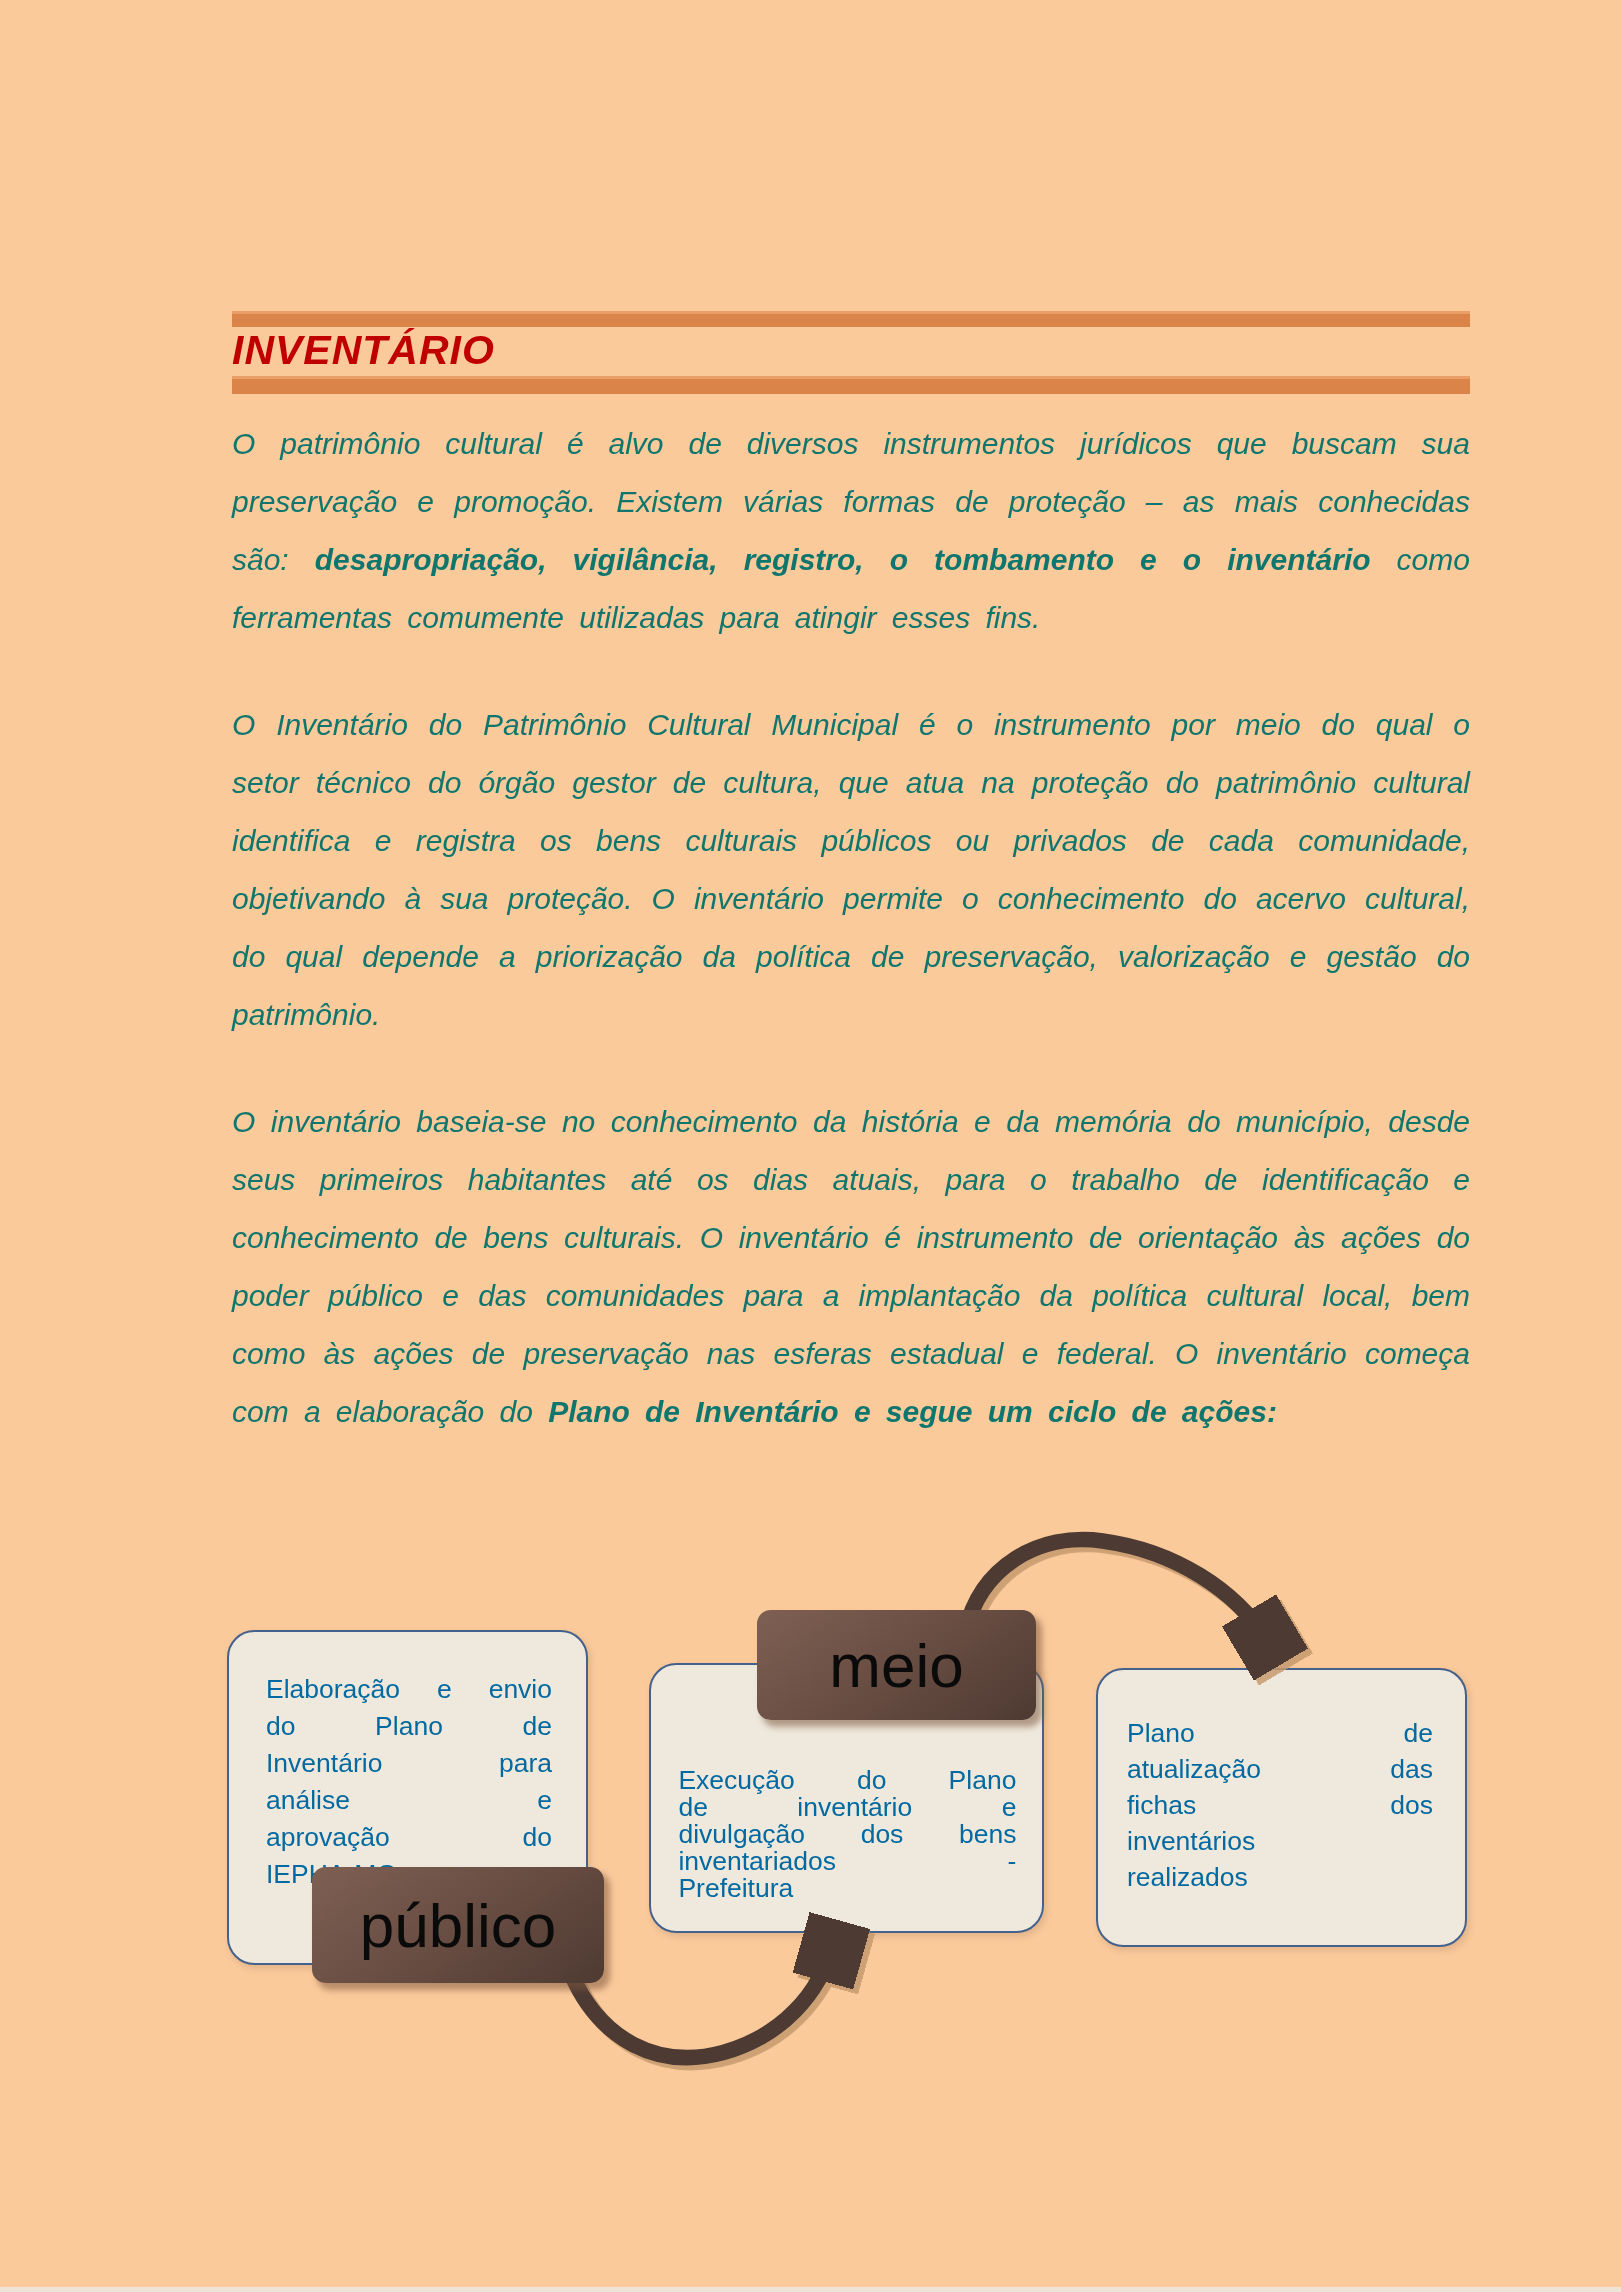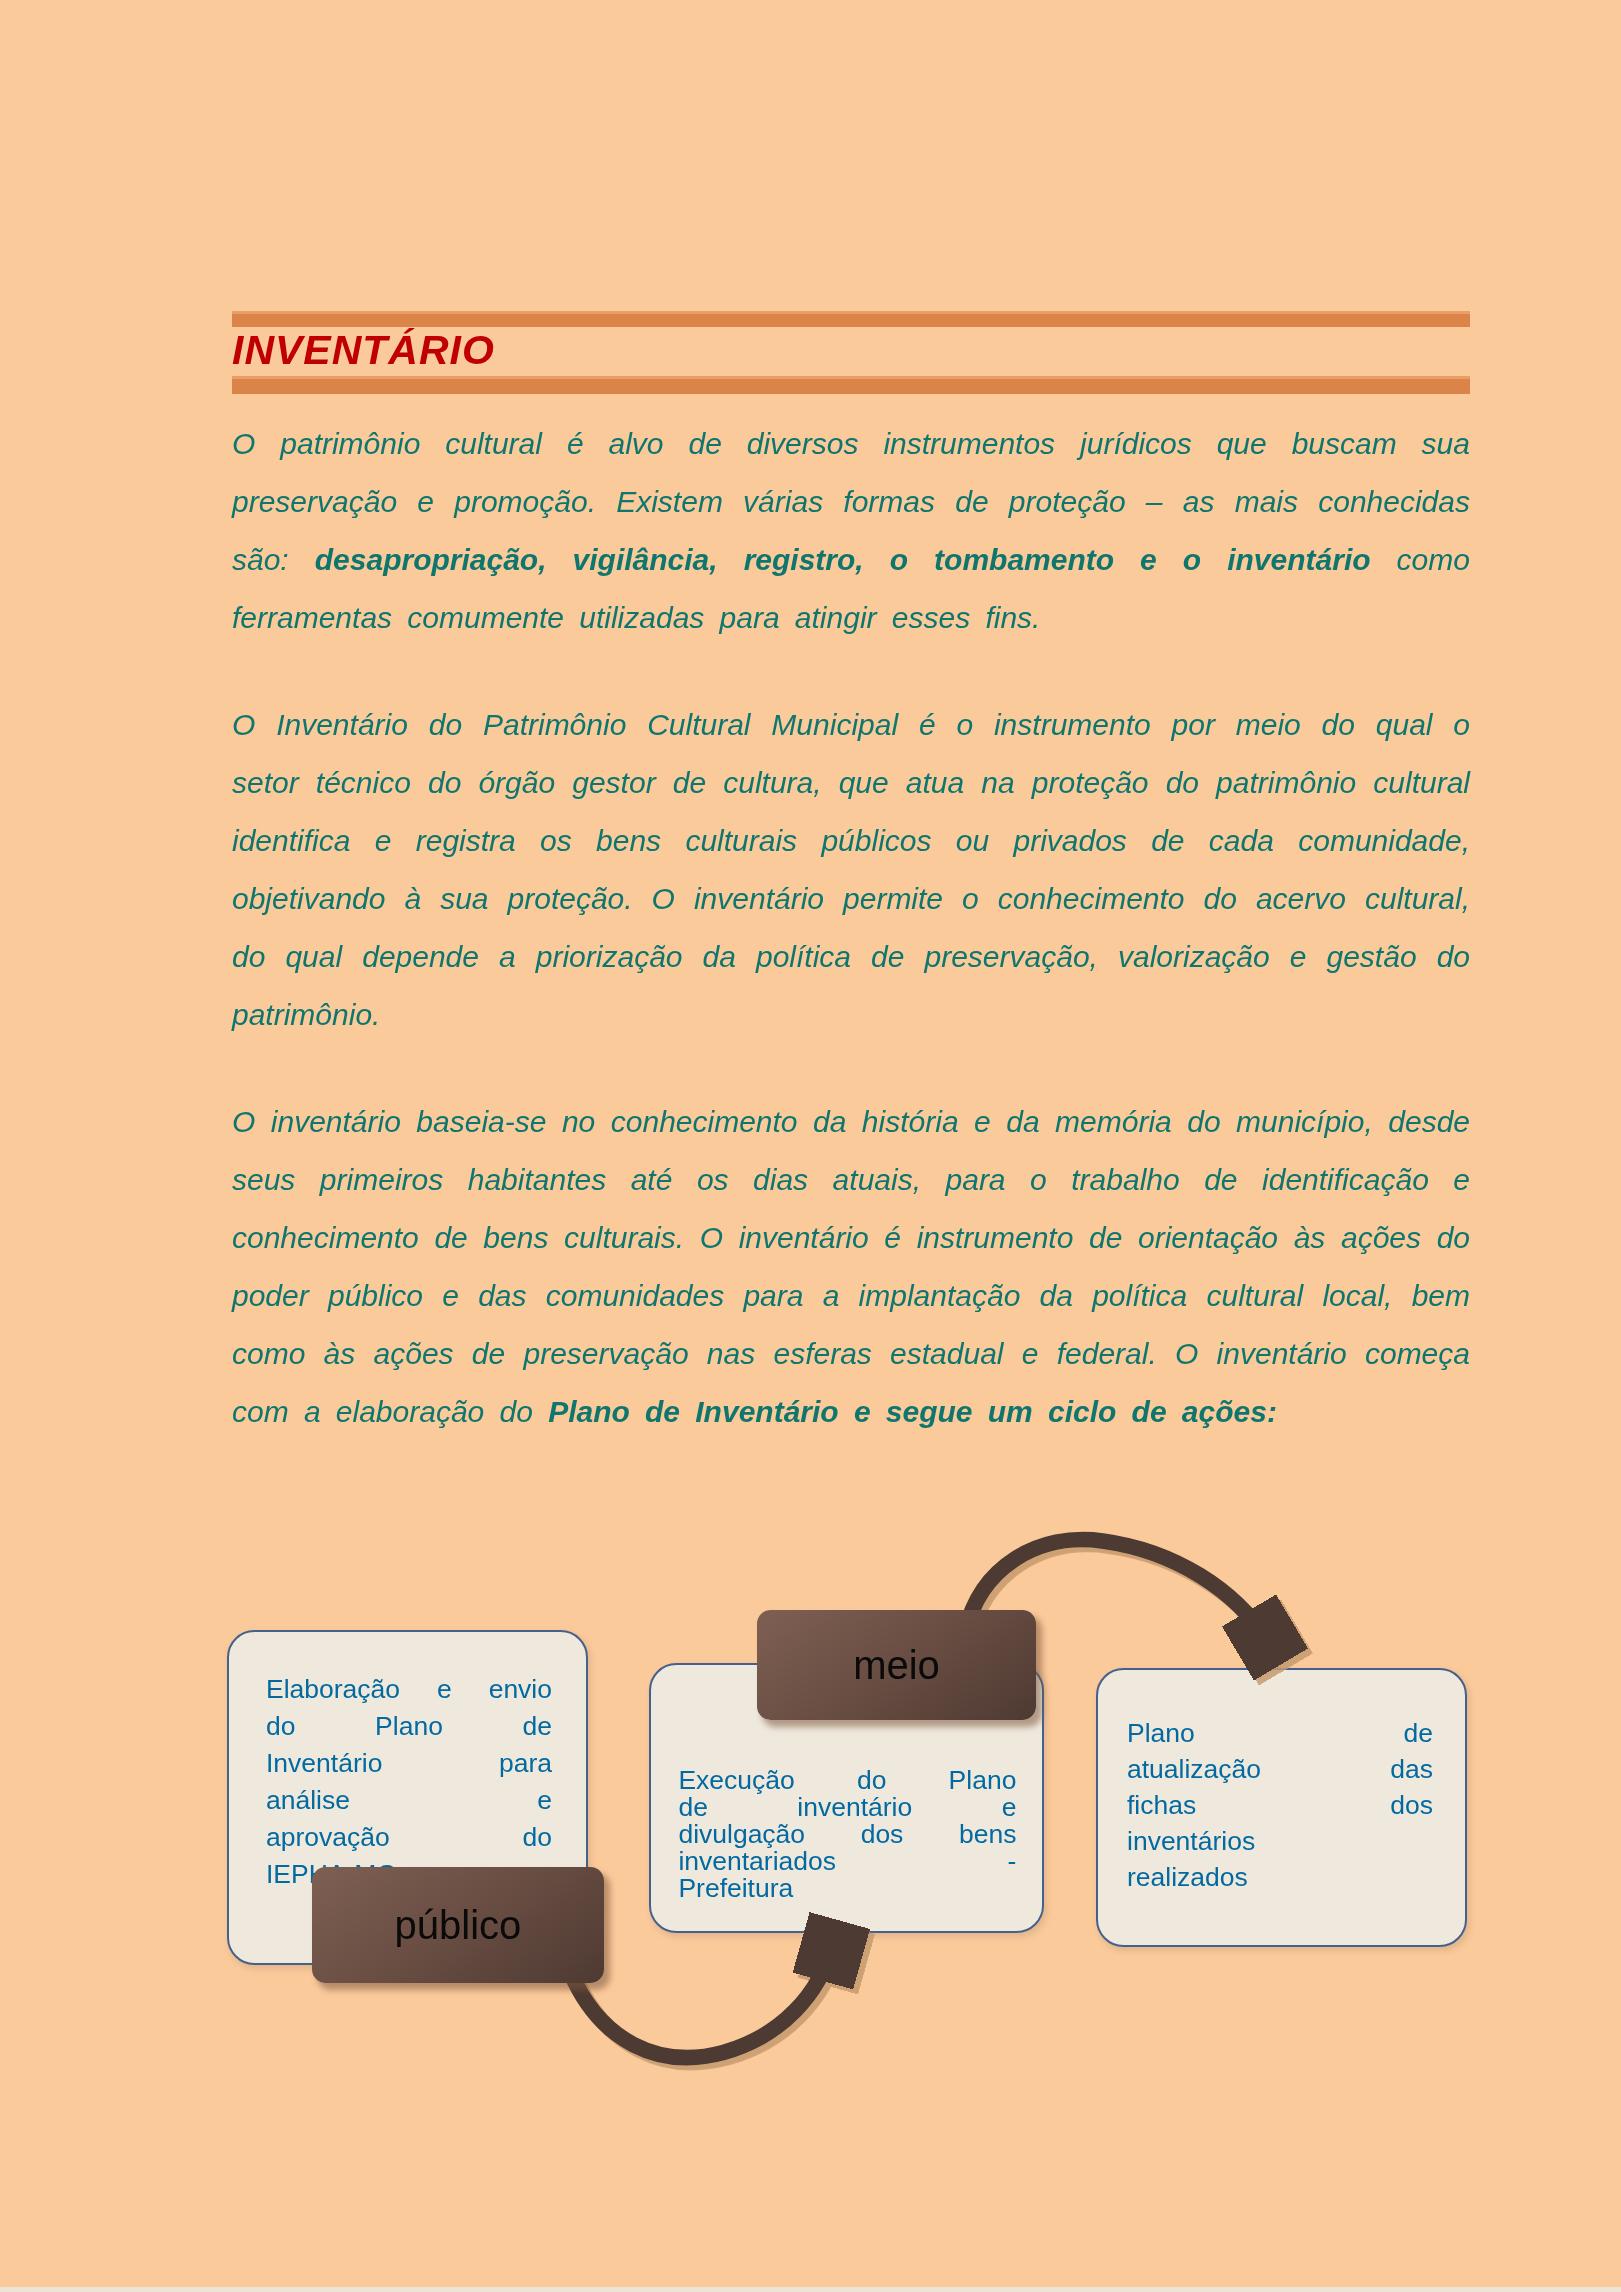--- a/index.html
+++ b/index.html
@@ -73,21 +73,21 @@
   }
   .card-1 .card-text{margin:39px 0 0 37px;width:286px;line-height:37px;}
   .card-2 .card-text{margin:102px 0 0 27.4px;width:338px;line-height:27px;}
   .card-3 .card-text{margin:45px 0 12px 29px;width:306px;line-height:36px;}
   .flow-label{
     position:absolute;
     z-index:3;
     display:flex;
     align-items:center;
     justify-content:center;
-    font-size:40px;
+    font-size:62px;
     color:#0A0A0A;
     background:linear-gradient(145deg,#7E6053 0%,#6B4F44 45%,#4E3A32 100%);
     border-radius:13.7px;
     box-shadow:5.9px 6.9px 5.9px rgba(125,88,62,0.55);
   }
   .label-inicio{left:312px;top:1867px;width:292px;height:116px;}
   .label-meio{left:757px;top:1610px;width:279px;height:110px;}
   .label-fim{left:1194px;top:1874px;width:278px;height:123px;}
   
   .arrows{

